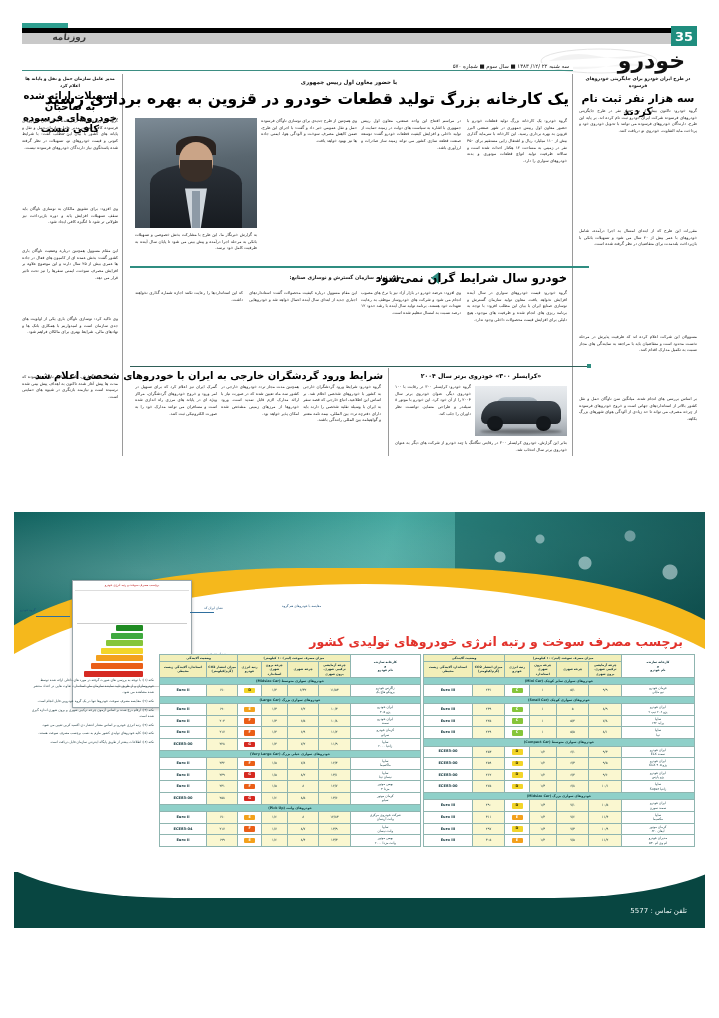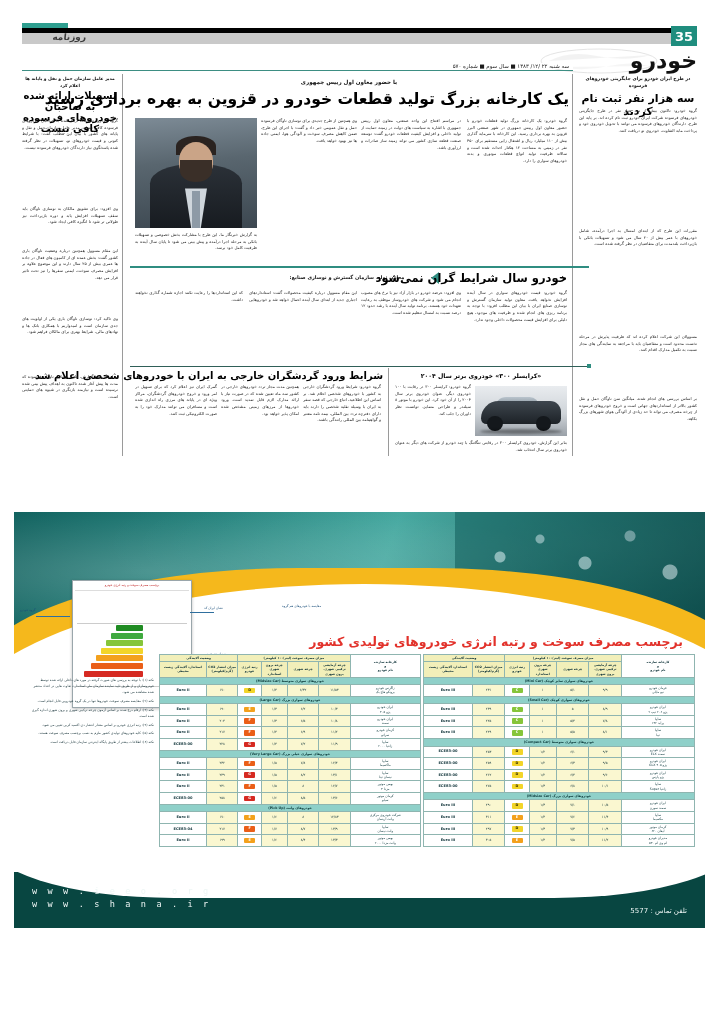--- a/index.html
+++ b/index.html
@@ -14,21 +14,21 @@
   
   .masthead{position:absolute;left:0;top:18px;width:719px;height:46px;}
   .mast-bar-black{position:absolute;left:22px;top:10px;right:34px;height:5px;background:#000;}
   .mast-bar-grey{position:absolute;left:22px;top:15px;right:22px;height:11px;background:#c9c9c9;}
   .mast-teal{position:absolute;left:22px;top:5px;width:46px;height:10px;background:#2e9e8f;}
   .mast-nameplate{position:absolute;left:24px;top:14px;width:62px;height:14px;
      font-size:9px;color:#222;opacity:.85;font-weight:bold;letter-spacing:-.3px;
      transform:skewX(-6deg);}
   .pagenum{position:absolute;right:22px;top:8px;width:26px;height:20px;background:#1f8d7e;
      color:#fff;font-size:13px;font-weight:bold;display:flex;align-items:center;justify-content:center;}
-  .sectiontitle{position:absolute;right:22px;top:30px;font-size:22px;font-weight:bold;color:#111;letter-spacing:1px;}
+  .sectiontitle{position:absolute;right:34px;top:30px;font-size:22px;font-weight:bold;color:#111;letter-spacing:1px;}
   .globe{position:absolute;right:60px;top:30px;width:120px;height:26px;opacity:.13;}
 
   
   .daterule{position:absolute;left:22px;top:66px;right:146px;height:1px;}
   .daterule .ln{position:absolute;left:0;right:0;top:4px;height:1.4px;background:#3d8e83;}
   .datetext{position:absolute;right:0;top:-3px;background:#fff;padding:0 4px;font-size:5.4px;color:#1c1c1c;white-space:nowrap;letter-spacing:.2px;}
 
   
   .vrule{position:absolute;width:1px;background:#9a9a9a;}
   .hrule{position:absolute;height:1px;background:#8f8f8f;}
@@ -269,24 +269,20 @@
 
     <svg class="flame" style="left:54px;top:352px;" viewBox="0 0 26 30">
       <path d="M13 1 C8 9 3 12 3 19 a10 10 0 0 0 20 0 c0-7-5-10-10-18z" fill="#0e6d85"></path>
       <path d="M13 9 C10 14 8 16 8 20 a5 5 0 0 0 10 0 c0-4-2-6-5-11z" fill="#f2a71b"></path>
     </svg>
     <div class="oddlogo" style="left:18px;top:386px;width:100px;">شرکت ملی نفت ایران</div>
     <div class="oddlogo" style="left:10px;top:396px;width:116px;">سازمان بهینه سازی مصرف سوخت کشور</div>
 
     <div class="ad-foot"></div>
     <div class="ad-foot-curve"></div>
-    <div class="ad-urls">
-      <div>w w w . i e e o . o r g</div>
-      <div>w w w . s h a n a . i r</div>
-    </div>
     <div class="ad-phone">تلفن تماس : 5577</div>
 
     <div class="notes" style="left:14px;top:166px;width:126px;">
       <div style="margin-bottom:3px;">نکته (۱): با توجه به بررسی های صورت گرفته در مورد های داخلی ارائه شده توسط خودروسازان و از طریق تایید نماینده سازمان ملی استاندارد، تفاوت هایی در اعداد منتشر شده مشاهده می شود.</div>
       <div style="margin-bottom:3px;">نکته (۲): مقایسه مصرف سوخت خودروها تنها در یک گروه خودرویی قابل انجام است.</div>
       <div style="margin-bottom:3px;">نکته (۳): ارقام درج شده بر اساس آزمون چرخه ترکیبی شهری و برون شهری اندازه گیری شده است.</div>
       <div style="margin-bottom:3px;">نکته (۴): رتبه انرژی خودرو بر اساس مقدار انتشار دی اکسید کربن تعیین می شود.</div>
       <div style="margin-bottom:3px;">نکته (۵): کلیه خودروهای تولیدی کشور ملزم به نصب برچسب مصرف سوخت هستند.</div>
       <div>نکته (۶): اطلاعات بیشتر از طریق پایگاه اینترنتی سازمان قابل دریافت است.</div>
     </div>

